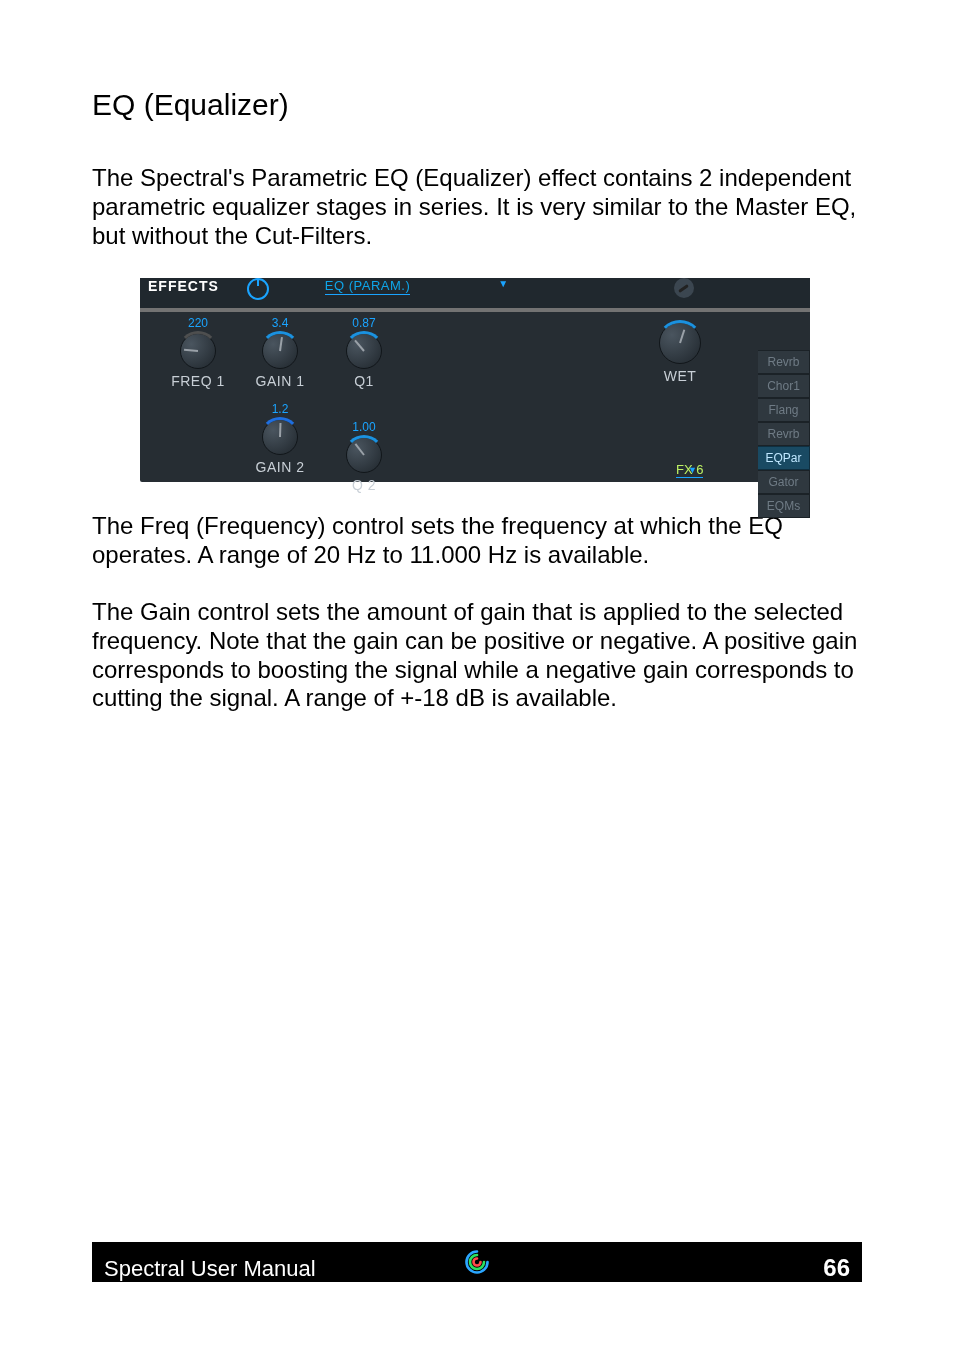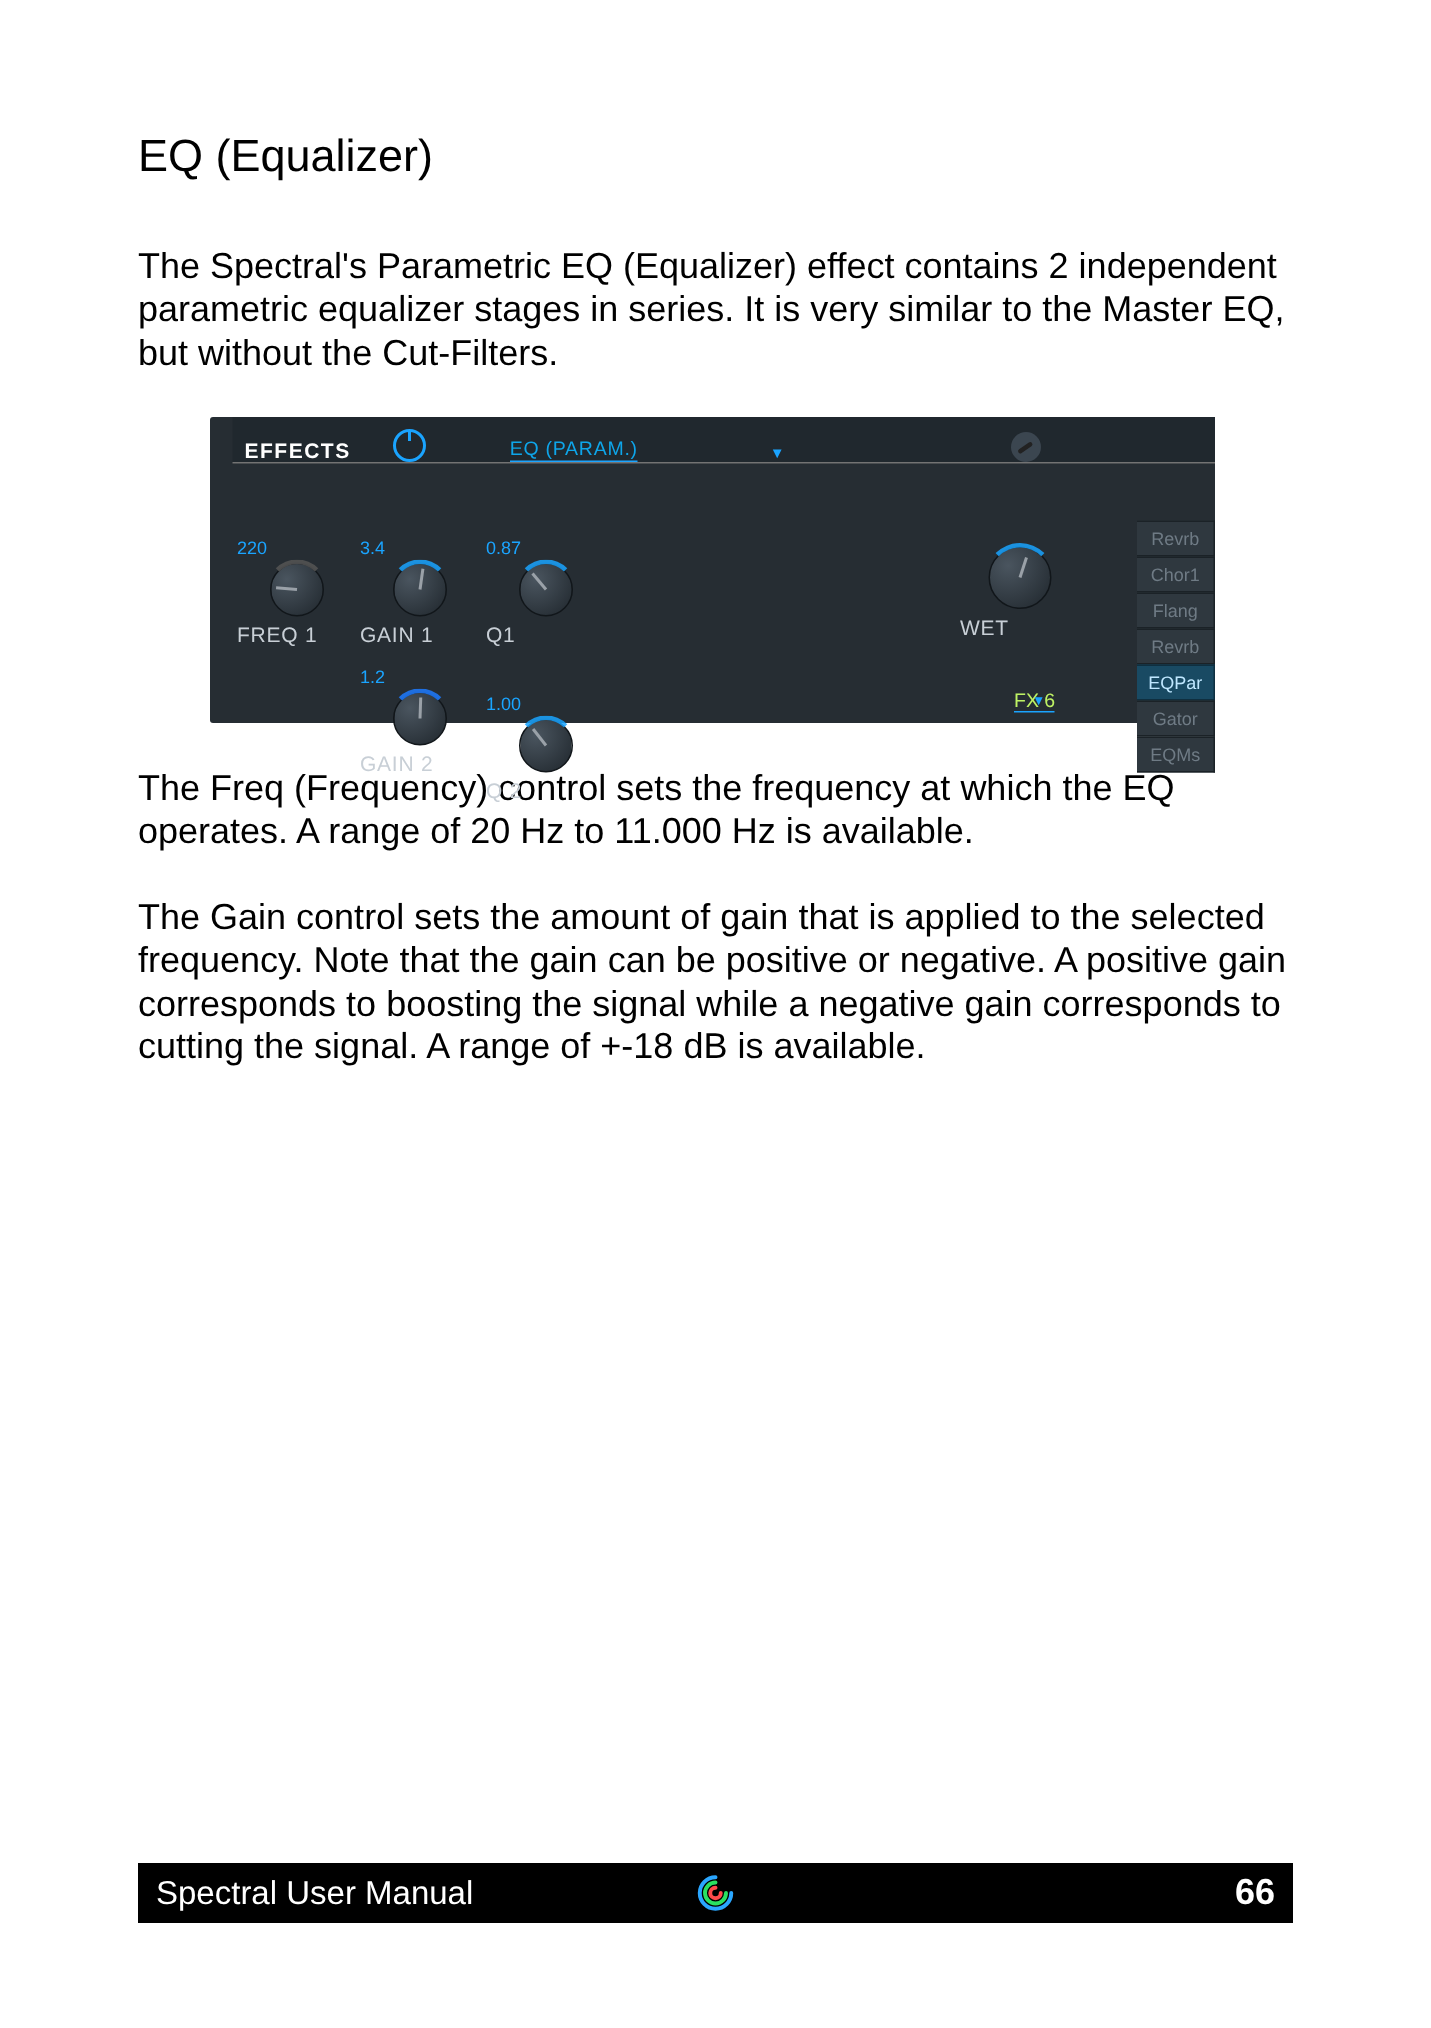--- a/index.html
+++ b/index.html
@@ -33,26 +33,25 @@
     height: 204px;
     margin: 4px 0 30px 48px;
     background: #262d33;
     border-radius: 2px;
     font-family: Arial, Helvetica, sans-serif;
     color: #c7cbd1;
     position: relative;
   }
   .panel-header {
     display: flex;
-    align-items: flex-end;
+    align-items: flex-start;
     height: 30px;
     padding: 0 8px 0 8px;
-    border-bottom: 1px solid #737373;
+    border-bottom: 4px solid #737373;
     background: #20282e;
-    margin-left: 15px;
   }
   .hdr-effects {
     color: #fff;
     font-size: 14px;
     font-weight: bold;
     letter-spacing: 1px;
     margin-right: 28px;
   }
   .hdr-power {
     width: 18px; height: 18px;
@@ -91,22 +90,21 @@
     width:11px; height:3px; background:#222; transform:rotate(-35deg);
     border-radius:2px;
   }
   .panel-body {
     position: relative;
     height: 174px;
   }
   .knob-col {
     position:absolute;
     width: 80px;
-    text-align:left;
-    margin-top:45px;
+    text-align:center;
   }
   .k1 { left: 18px;  top: 4px; }
   .k2 { left: 100px; top: 4px; }
   .k3 { left: 184px; top: 4px; }
   .k4 { left: 18px;  top: 90px; }
   .k5 { left: 100px; top: 90px; }
   .k6 { left: 184px; top: 108px; }
   .kwet { left: 500px; top: 10px; }
   .knob-val {
     color:#1aa4ff; font-size:12px; margin-bottom:3px;
@@ -175,21 +173,21 @@
     background:#194a63;
     color:#bfe7ff;
     border-color:#0f2f40;
   }
   
   .footer {
     position:absolute;
     left:92px; right:92px; bottom:70px;
     background:#000; color:#fff;
     height:40px;
-    display:flex; align-items:center;
+    display:flex; align-items:flex-end;
     font-size:22px;
   }
   .footer-title{ padding-left:12px; }
   .footer-page{ margin-left:auto; padding-right:12px; font-weight:bold; font-size:24px;}
   .footer-logo{
     position:absolute; left:50%; top:50%; transform:translate(-50%,-50%);
     width:28px; height:28px;
   }
   .footer-logo svg{ width:100%; height:100%; }
 </style>

